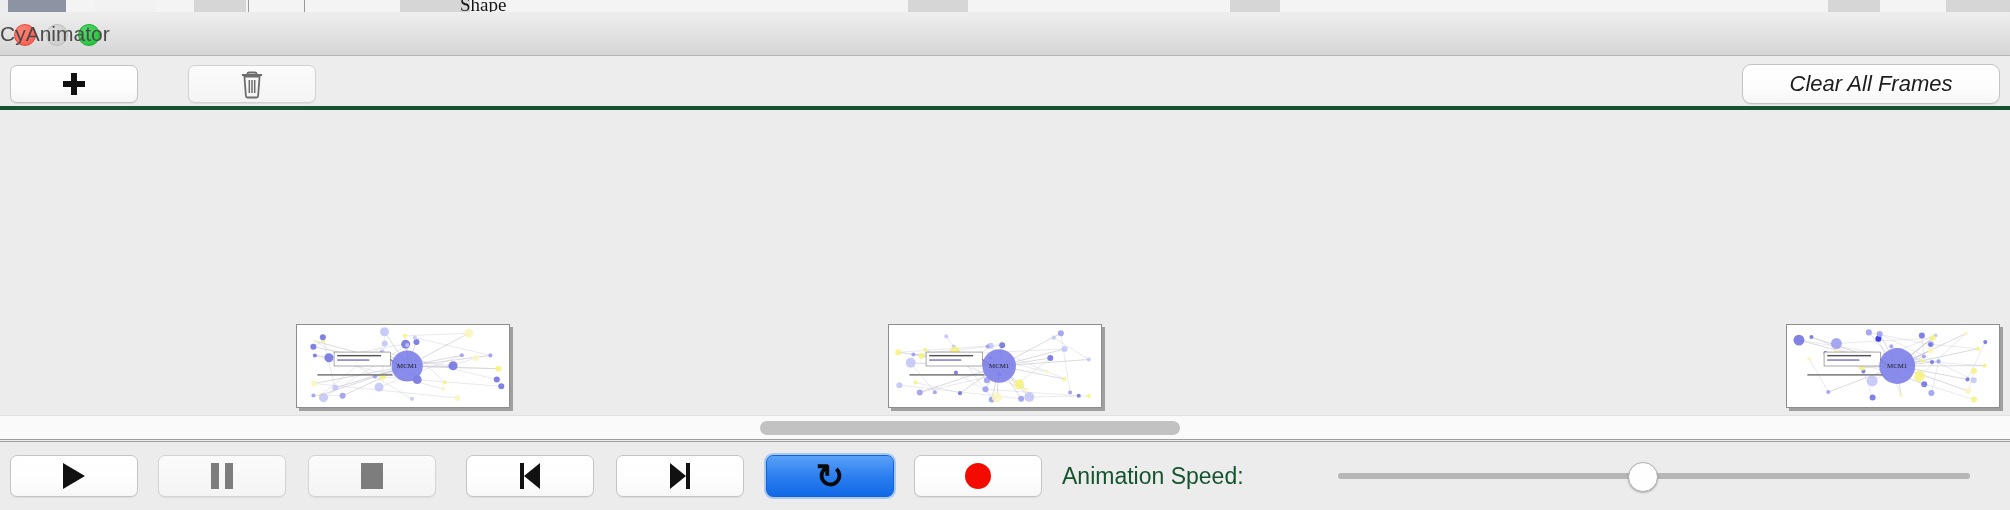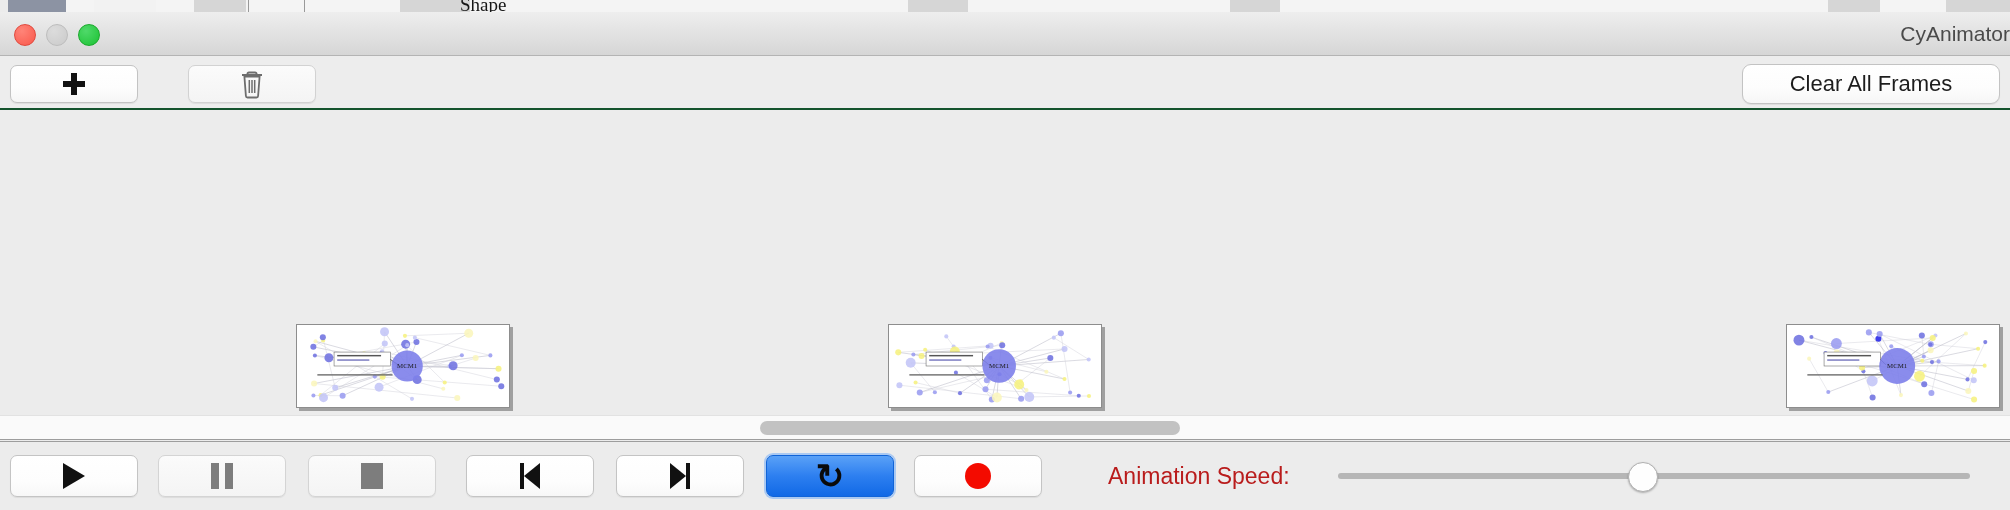--- a/index.html
+++ b/index.html
@@ -73,33 +73,34 @@
   }
   .dot.red    { background: radial-gradient(circle at 35% 30%, #ff8478, #f9584b); border: 1px solid #e0493d; }
   .dot.yellow { background: radial-gradient(circle at 35% 30%, #dcdcdc, #cacaca); border: 1px solid #bdbdbd; }
   .dot.green  { background: radial-gradient(circle at 35% 30%, #4fd96a, #1cc233); border: 1px solid #1aa92c; }
 
   .win-title {
     position: absolute;
     left: 0; top: 0;
     width: 2010px;
     line-height: 44px;
-    text-align: right;
+    text-align: left;
     font-size: 21px;
     color: #4a4a4a;
   }
 
   
   .toolbar {
     position: absolute;
     left: 0; top: 56px;
     width: 2010px; height: 54px;
     background: #ededed;
-    border-bottom: 2px solid #14532d;
+    border-bottom: 4px solid #14532d;
     box-sizing: border-box;
+    font-style: italic;
   }
   .btn {
     position: absolute;
     box-sizing: border-box;
     border: 1px solid #c3c3c3;
     border-radius: 7px;
     background: linear-gradient(to bottom, #ffffff 0%, #fdfdfd 60%, #f6f6f6 100%);
     box-shadow: 0 1px 1px rgba(0,0,0,0.07);
     display: flex;
     align-items: center;
@@ -207,23 +208,22 @@
   .ic-next b { display: block; width: 0; height: 0; border-left: 16px solid #111; border-top: 13px solid transparent; border-bottom: 13px solid transparent; }
   .ic-next i { display: block; width: 4px; height: 26px; background: #111; }
   .ic-loop { font-size: 34px; line-height: 34px; color: #0a0a0a; font-weight: bold; }
   .ic-rec  { width: 26px; height: 26px; border-radius: 50%; background: #f40b00; }
 
   .speed-label {
     position: absolute;
     left: 1062px; top: 0;
     line-height: 69px;
     font-size: 23px;
-    color: #b91c1c;
+    color: #14532d;
     white-space: nowrap;
-    margin-left: 46px;
   }
   .slider {
     position: absolute;
     left: 1338px; top: 0;
     width: 632px; height: 69px;
   }
   .slider-track {
     position: absolute;
     left: 0; top: 31px;
     width: 632px; height: 6px;

